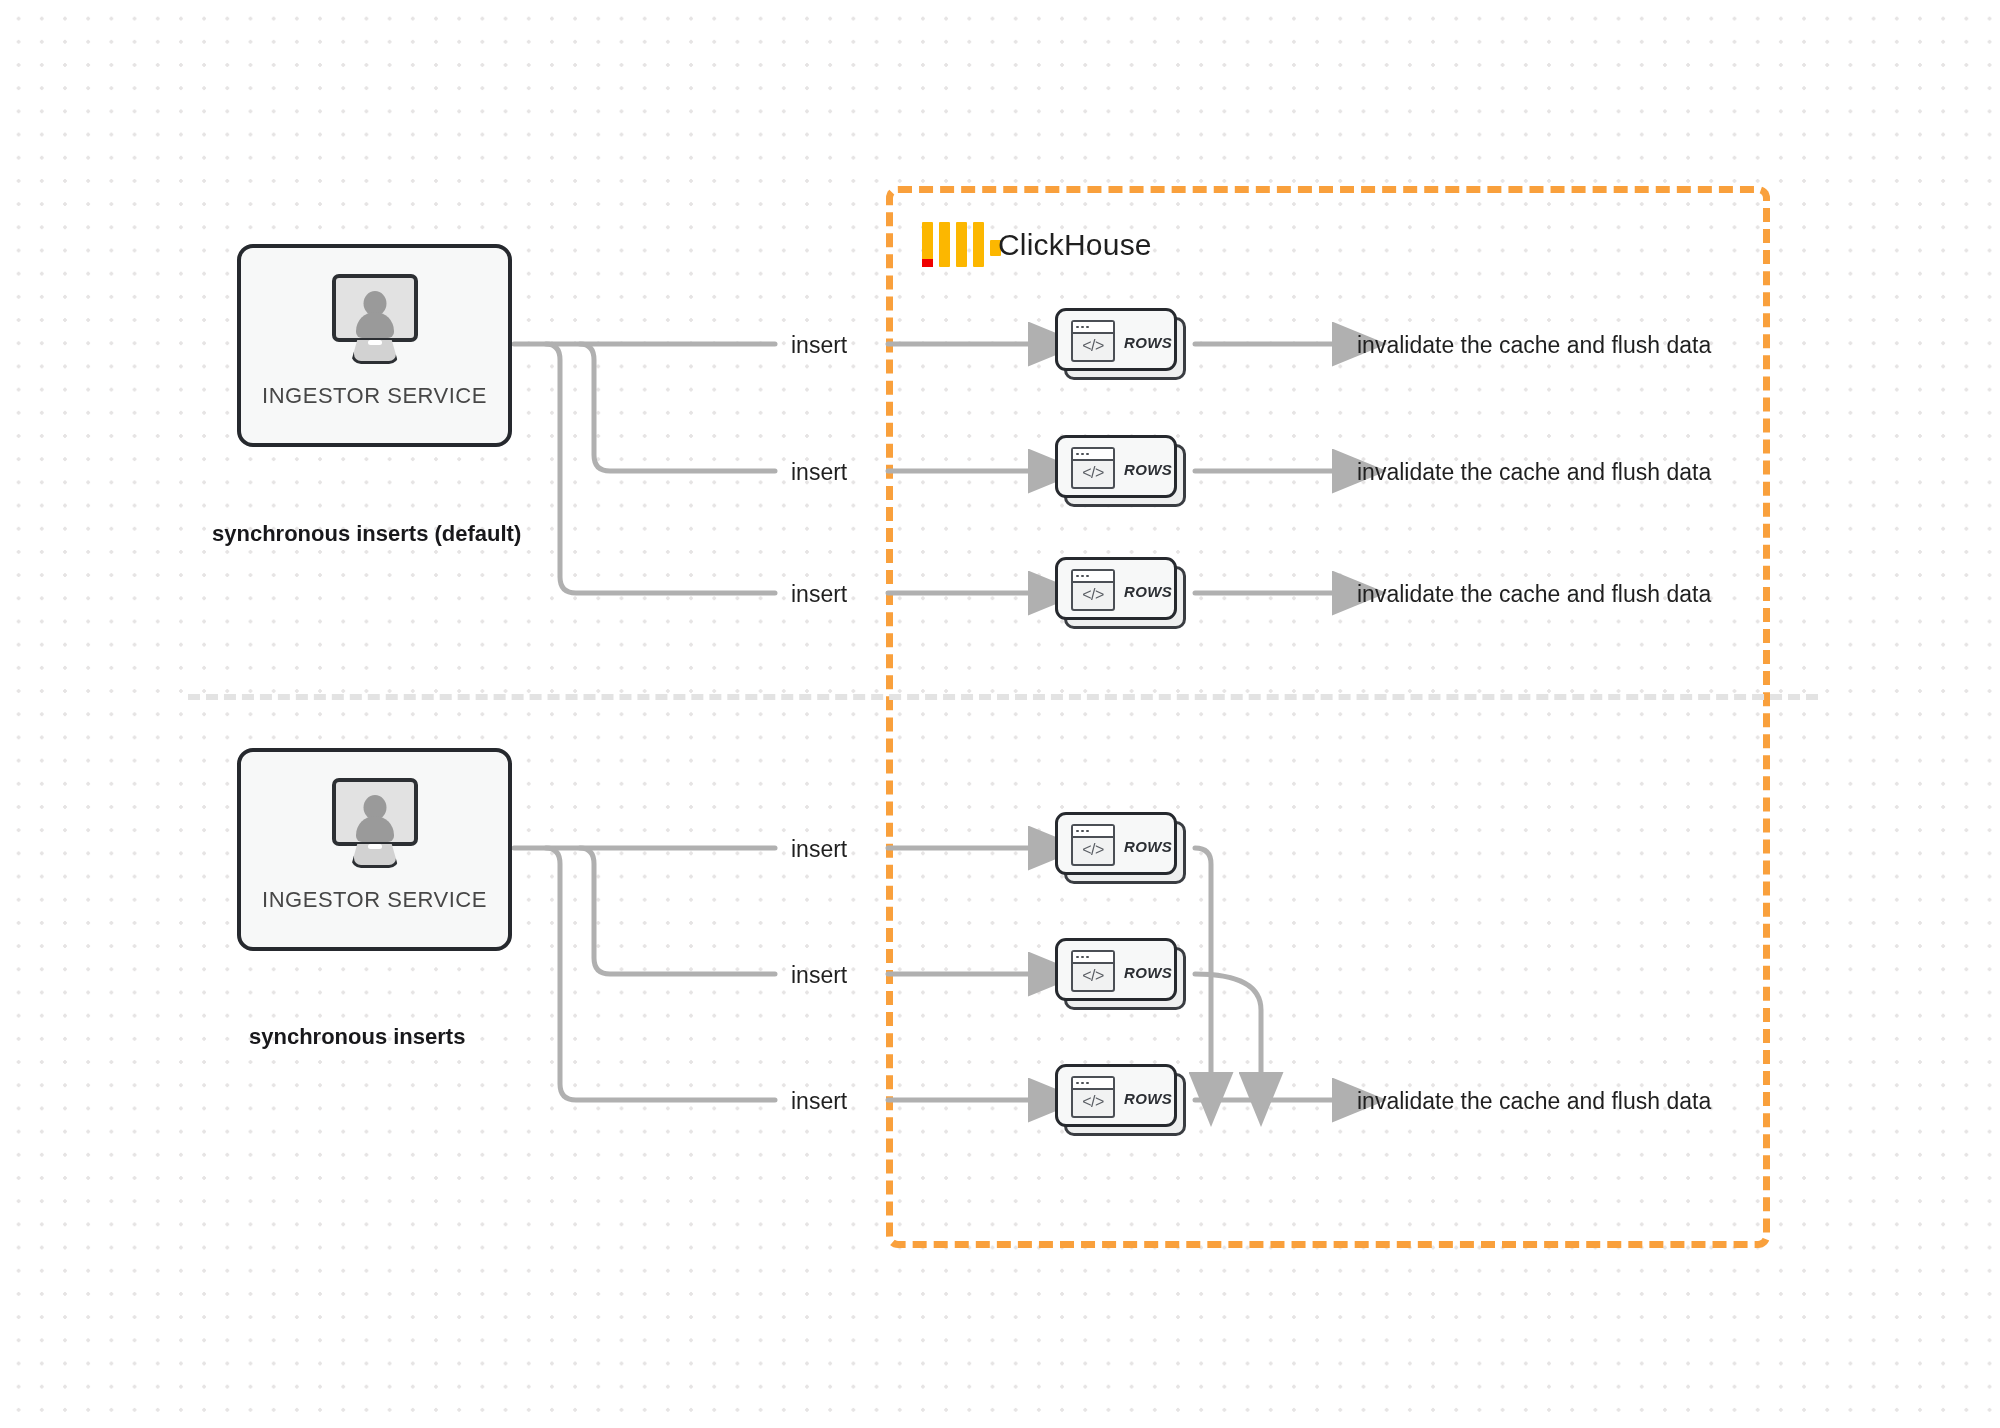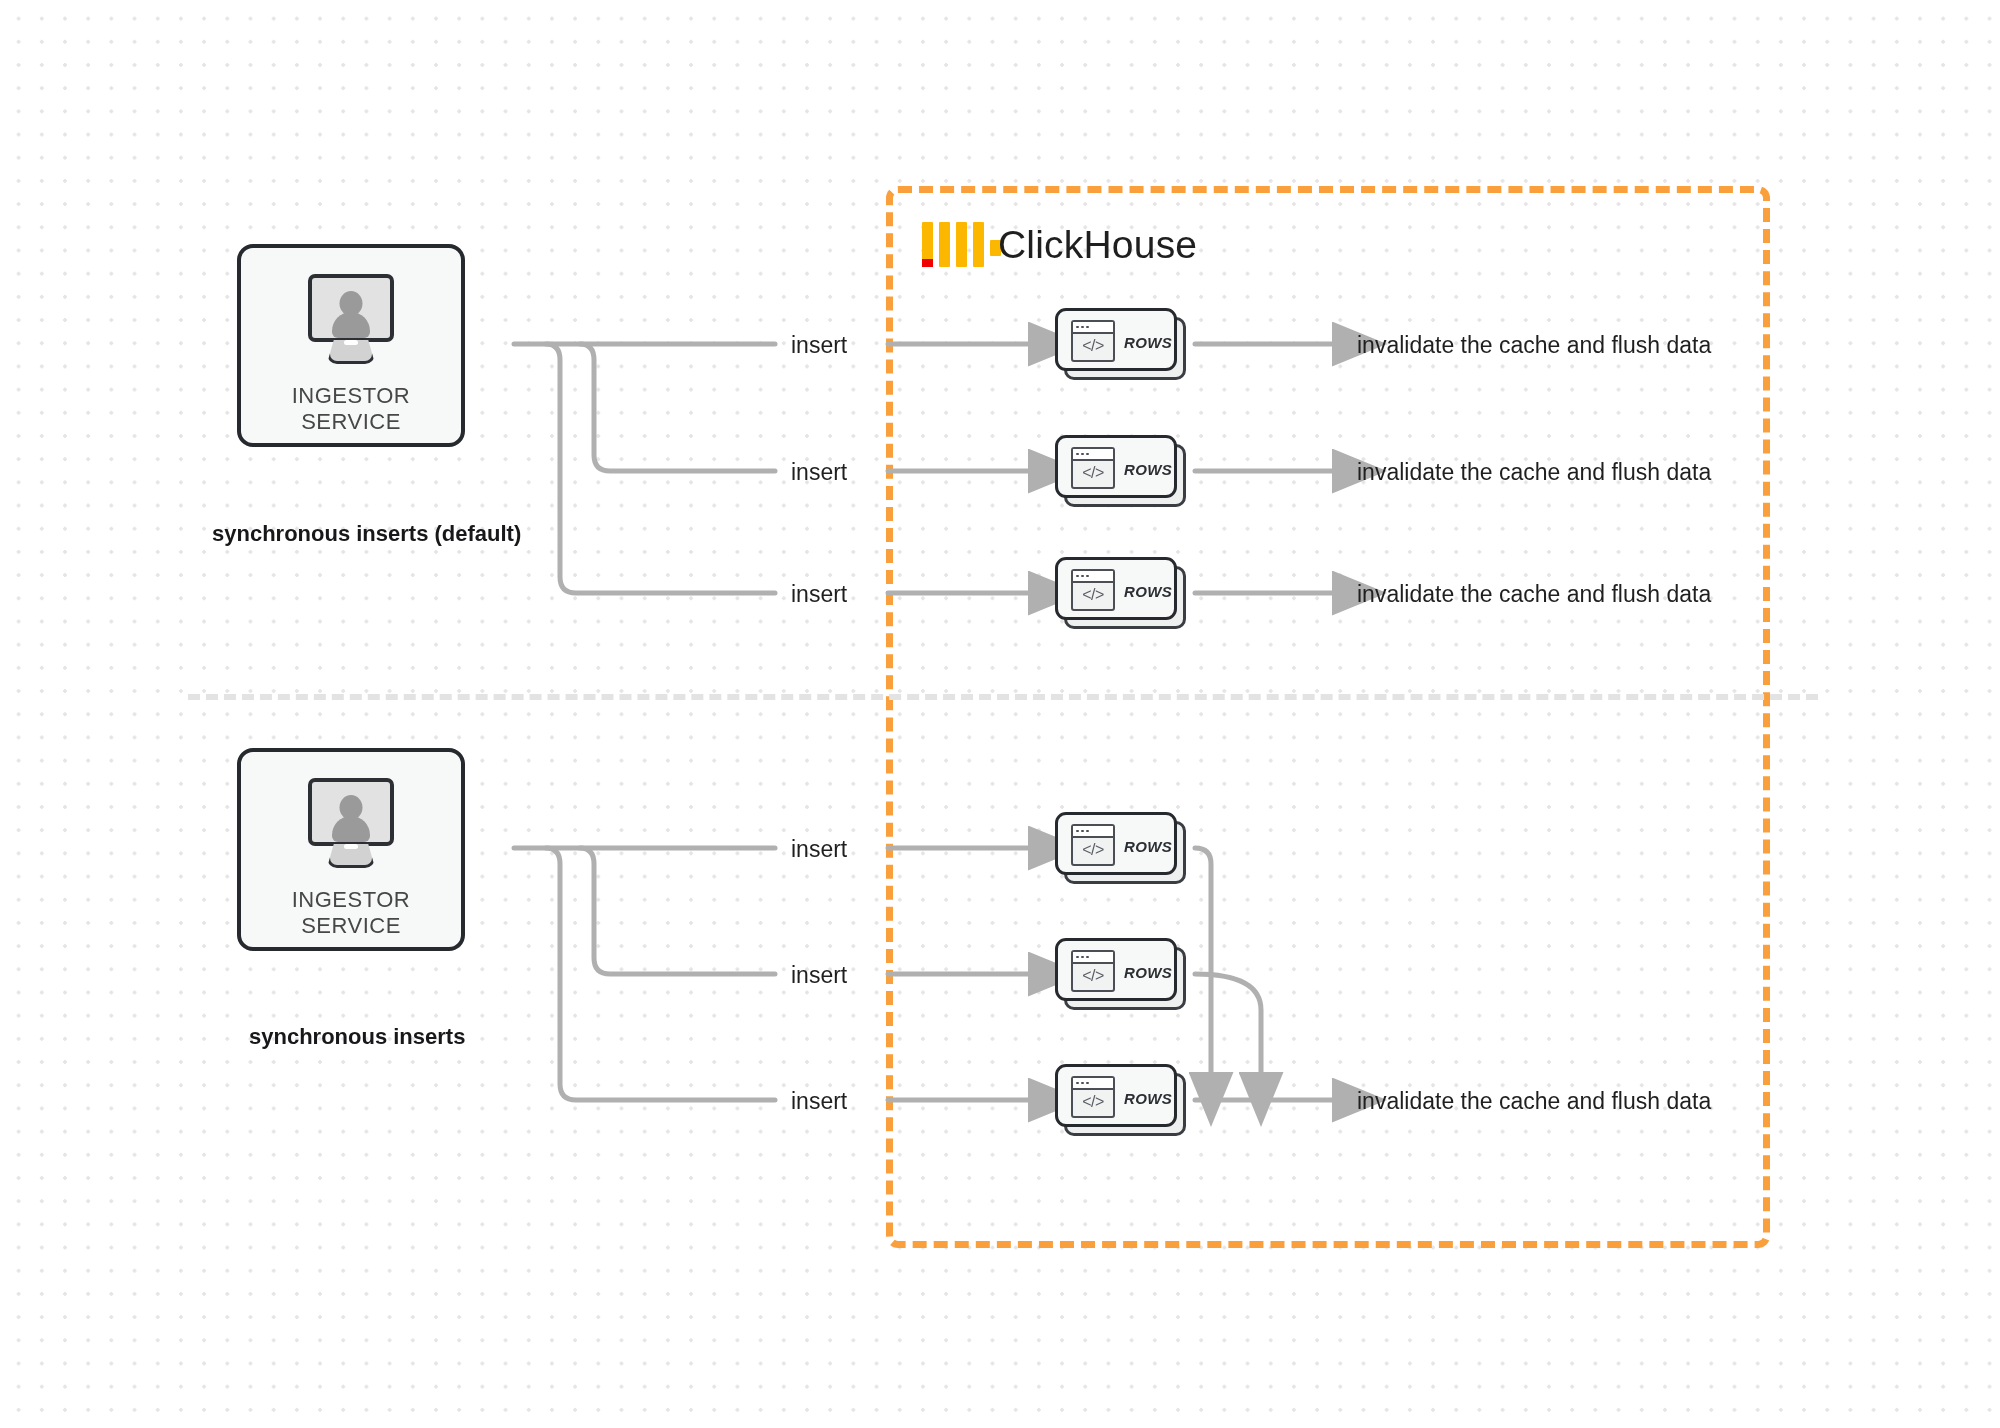--- a/index.html
+++ b/index.html
@@ -66,31 +66,31 @@
     top: 18px;
     width: 11px;
     height: 16px;
     background: #FCB700;
     border-radius: 1px;
   }
   .ch-title {
     position: absolute;
     left: 998px;
     top: 222px;
-    font-size: 39px;
+    font-size: 30px;
     color: #1f1f1f;
     letter-spacing: 0.2px;
     line-height: 45px;
     white-space: nowrap;
   }
 
   
   .ingestor {
     position: absolute;
-    width: 228px;
+    width: 275px;
     height: 203px;
     background: #f7f8f8;
     border: 4.5px solid #26292e;
     border-radius: 16px;
     box-sizing: border-box;
   }
   .ingestor.top { left: 237px; top: 244px; }
   .ingestor.bottom { left: 237px; top: 748px; }
 
   .monitor {

